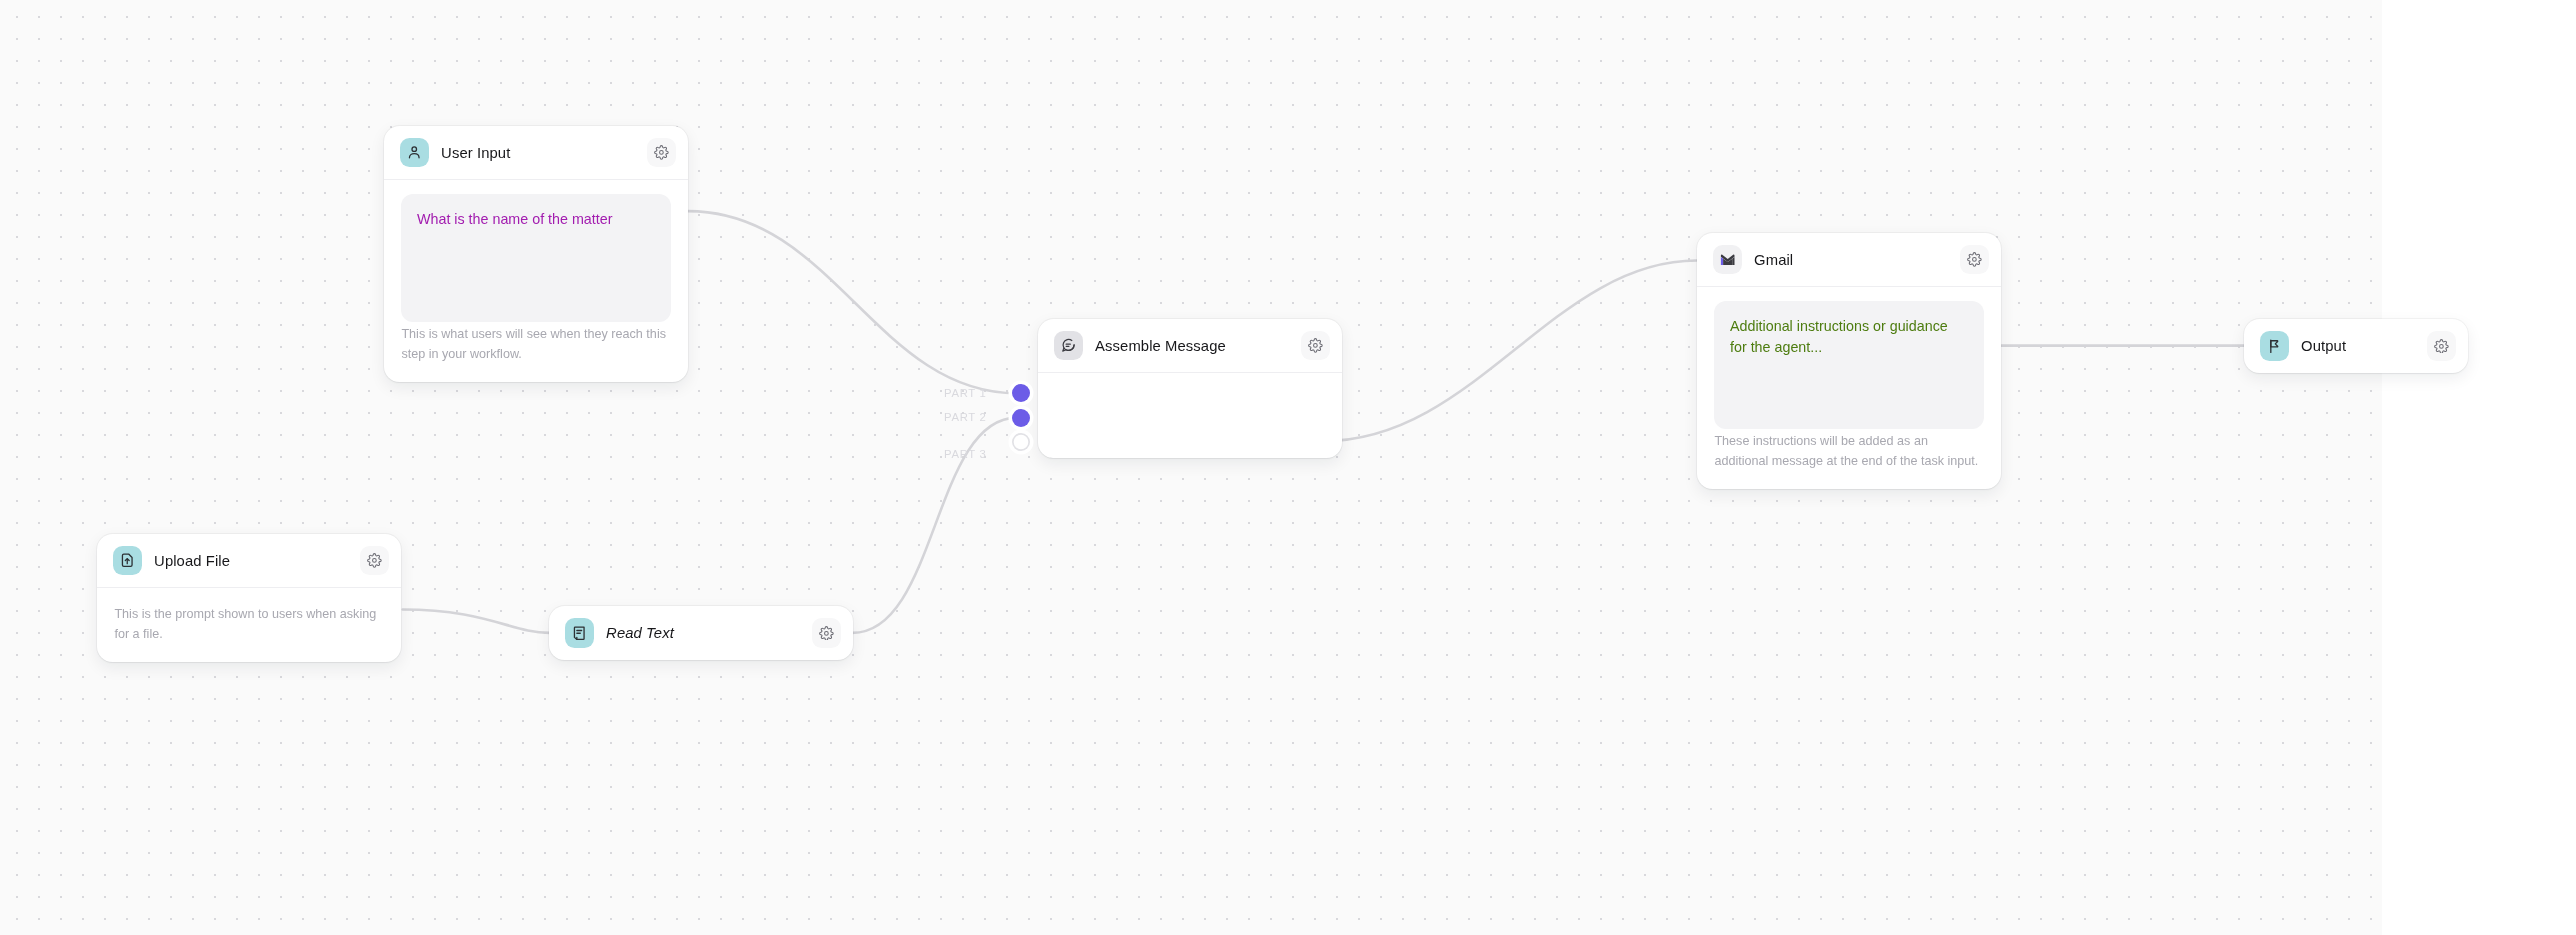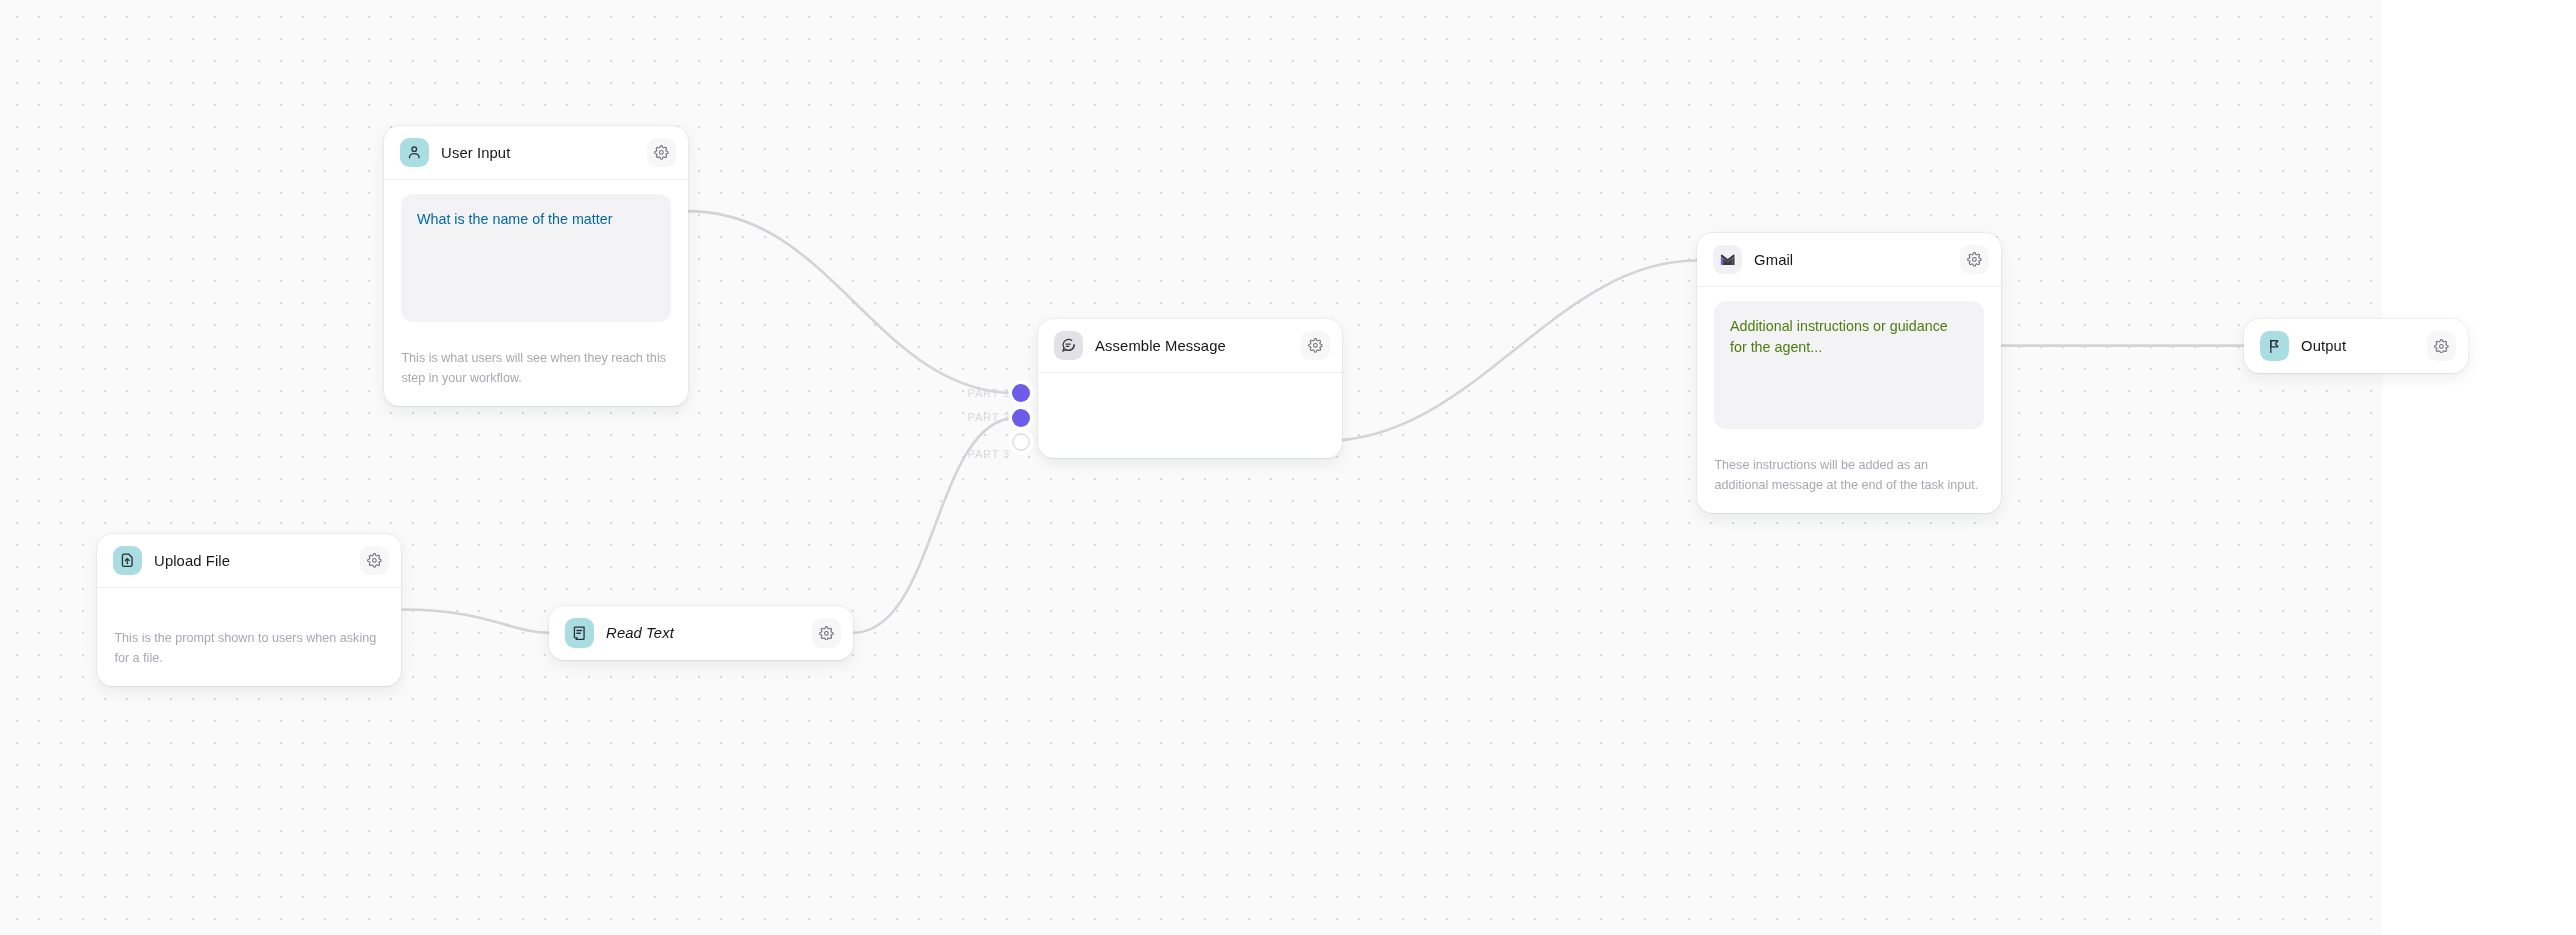--- a/index.html
+++ b/index.html
@@ -77,25 +77,25 @@
     cursor: pointer;
   }
   .node-body { padding: 14px 17.4px 17.4px 17.4px; }
   .field-box {
     background: #f3f3f5;
     border-radius: 12px;
     min-height: 128px;
     padding: 14.8px 15.6px;
     font-size: 14.3px;
     line-height: 1.45;
-    color: #0369a1;
+    color: #a21caf;
   }
   .field-box.placeholder { color: #4d7c0f; }
   .helper-text {
-    margin-top: 26px;
+    margin-top: 2px;
     font-size: 12.6px;
     line-height: 1.62;
     color: #a8a8b0;
   }
 
   
   .port {
     position: absolute;
     width: 18px; height: 18px;
     border-radius: 50%;
@@ -106,21 +106,21 @@
   .port.empty {
     background: #ffffff;
     box-shadow: 0 0 0 3.5px #ffffff, inset 0 0 0 1.7px #e2e2e6;
   }
   .port-label {
     position: absolute;
     font-size: 11.3px;
     letter-spacing: 0.7px;
     color: #d9d9de;
     white-space: nowrap;
-    text-align: right;
+    text-align: left;
     z-index: 4;
   }
 </style>
 </head>
 <body>
 
 <div id="canvas">
 
   <svg id="edges" viewBox="0 0 2968 1078">
     <path class="edge" d="M 793,243 C 960,243 1010,453 1172,453"></path>

